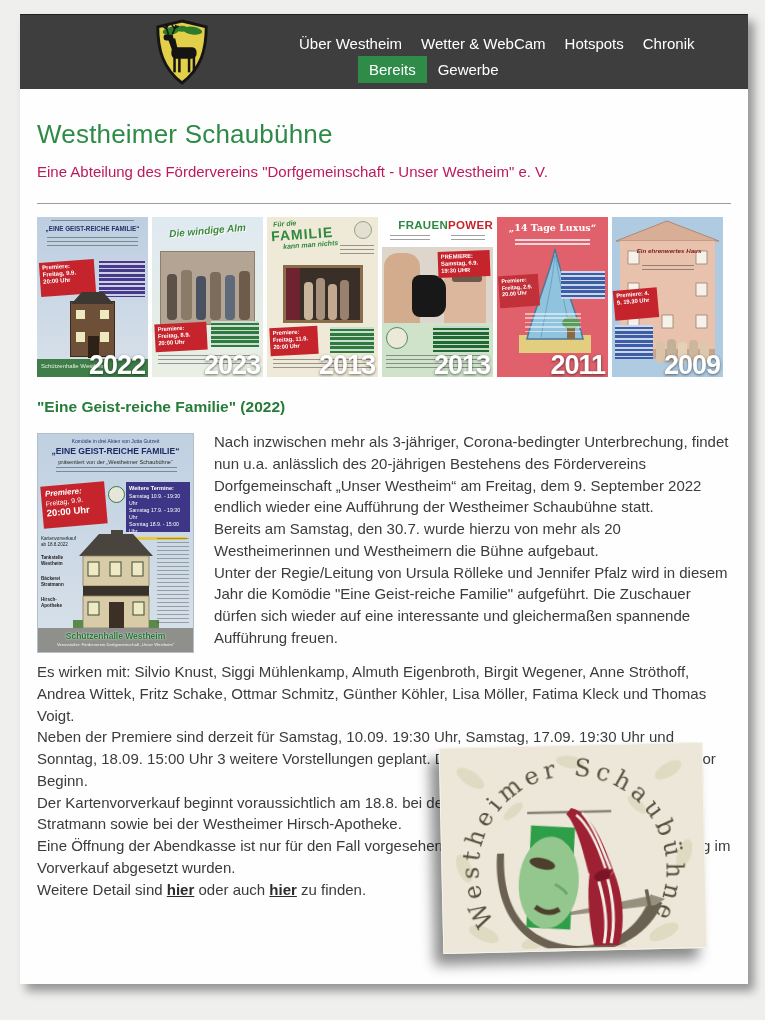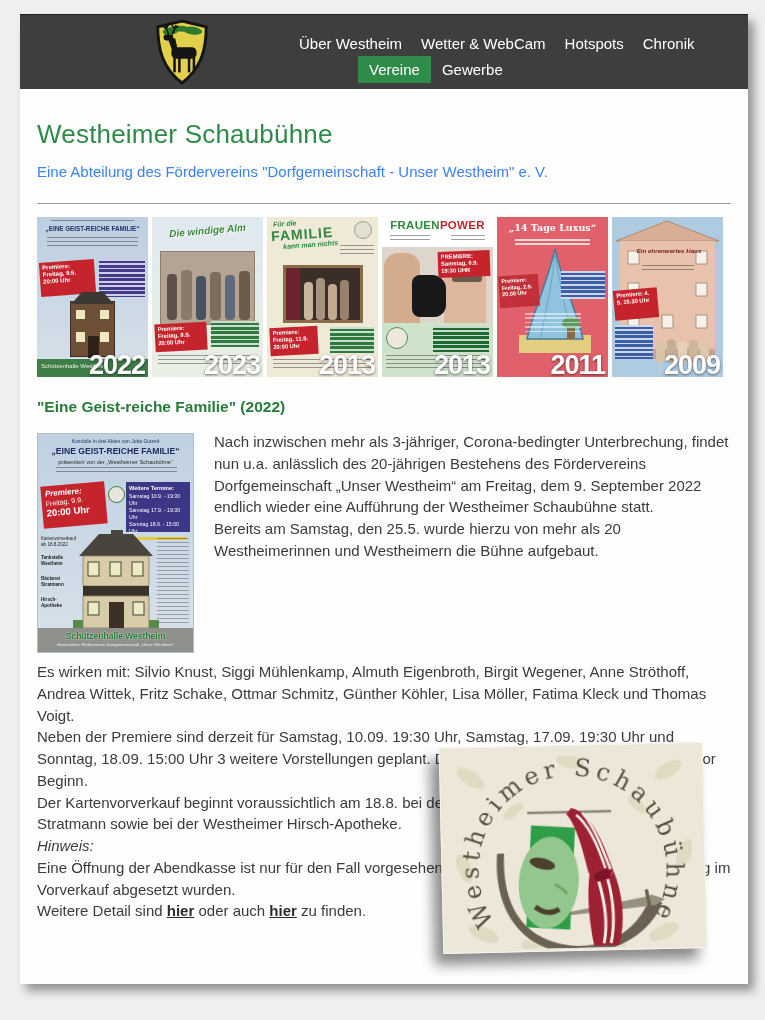--- a/index.html
+++ b/index.html
@@ -18,21 +18,21 @@
   .crest{position:absolute;left:131px;top:3px}
   .nav1{position:absolute;left:279px;top:20px;display:flex;gap:19px;white-space:nowrap}
   .nav1 a{color:#fff;font-size:15px;text-decoration:none;cursor:pointer}
   .nav2{position:absolute;left:338px;top:41px;display:flex;align-items:center;white-space:nowrap}
   .nav2 a{color:#fff;font-size:15px;text-decoration:none;padding:5px 11px;cursor:pointer;display:inline-block}
   .nav2 a.active{background:#2e8b48}
   .caret{font-size:11px;color:#fff;margin-left:4px}
   
   main{padding:0 17px;position:relative}
   h1{margin:30px 0 0;font-size:26px;font-weight:400;color:#2e8b47;letter-spacing:.2px}
-  .subtitle{margin-top:13px;font-size:15px;color:#3b82f6}
+  .subtitle{margin-top:13px;font-size:15px;color:#be185d}
   hr{border:none;border-top:1px solid #9c9c9c;margin:23px 0 13px}
   h2{margin:21px 0 0;font-size:15.5px;font-weight:700;color:#277c39}
   
   .strip{display:flex;gap:4px}
   .thumb{position:relative;width:111px;height:160px;overflow:hidden;flex:none;cursor:pointer;font-family:"Liberation Sans",sans-serif}
   .year{position:absolute;right:3px;bottom:-4px;font-weight:700;font-size:27px;color:#fff;
         text-shadow:0 1px 3px rgba(0,0,0,.55);letter-spacing:-1px}
   .abs{position:absolute;box-sizing:border-box}
   .rb{position:absolute;box-sizing:border-box;background:#c5242d;color:#fff;font-weight:700;line-height:1.2;padding:2px 3px}
   .tl{background-image:repeating-linear-gradient(rgba(255,255,255,.75) 0 1.6px,transparent 1.6px 4.4px)}
@@ -89,21 +89,21 @@
         </g>
       </svg>
     </div>
     <nav class="nav1">
       <a>Über Westheim</a>
       <a>Wetter &amp; WebCam</a>
       <a>Hotspots</a>
       <a>Chronik</a>
     </nav>
     <nav class="nav2">
-      <a class="active">Vereine</a>
+      <a class="active">Bereits</a>
       <a>Gewerbe</a>
     </nav>
   </header>
 
   <main>
     <h1>Westheimer Schaubühne</h1>
     <div class="subtitle">Eine Abteilung des Fördervereins "Dorfgemeinschaft - Unser Westheim" e. V.</div>
     <hr>
 
     <div class="strip">
@@ -157,21 +157,21 @@
           <div class="abs" style="left:42px;top:16px;width:9px;height:36px;background:#c2a88e;border-radius:4px"></div>
           <div class="abs" style="left:54px;top:12px;width:9px;height:40px;background:#99826d;border-radius:4px"></div>
         </div>
         <div class="rb" style="left:3px;top:110px;width:48px;height:28px;font-size:5.8px;transform:rotate(-3deg)">Premiere: Freitag, 11.9. 20:00 Uhr</div>
         <div class="abs tl" style="right:4px;top:110px;width:44px;height:26px;background-color:#2f7a3f;padding:3px"></div>
         <div class="abs dl" style="left:6px;top:142px;width:99px;height:10px"></div>
         <div class="year">2013</div>
       </div>
 
       <div class="thumb" style="background:#fff">
-        <div class="abs" style="left:0;top:2px;width:111px;text-align:center;font-size:11.5px;font-weight:700;letter-spacing:.3px"><span style="color:#2f8a3f">FRAUEN</span><span style="color:#c5242d">POWER</span></div>
+        <div class="abs" style="left:0;top:2px;width:111px;text-align:right;font-size:11.5px;font-weight:700;letter-spacing:.3px"><span style="color:#2f8a3f">FRAUEN</span><span style="color:#c5242d">POWER</span></div>
         <div class="abs dl" style="left:8px;top:18px;width:40px;height:8px"></div>
         <div class="abs dl" style="right:8px;top:18px;width:34px;height:8px"></div>
         <div class="abs" style="left:0;top:30px;width:111px;height:76px;background:#ded6cc">
           <div class="abs" style="left:2px;top:6px;width:36px;height:70px;background:#d3ac8e;border-radius:14px 14px 0 0"></div>
           <div class="abs" style="left:62px;top:10px;width:42px;height:66px;background:#dcb79e;border-radius:16px 16px 0 0"></div>
           <div class="abs" style="left:70px;top:28px;width:30px;height:7px;background:#6a5a4c;border-radius:3px"></div>
           <div class="abs" style="left:30px;top:28px;width:34px;height:42px;background:#181818;border-radius:8px 14px 12px 8px"></div>
         </div>
         <div class="rb" style="right:3px;top:34px;width:52px;height:26px;font-size:5.8px;transform:rotate(-2deg)">PREMIERE: Samstag, 6.9. 19:30 UHR</div>
         <div class="abs" style="left:0;bottom:0;width:111px;height:54px;background:#cfe3cb">
@@ -282,32 +282,32 @@
 
         <div class="abs" style="left:0;bottom:0;width:100%;height:24px;background:#8f8f8b">
           <div style="text-align:center;font-size:8.5px;font-weight:700;color:#1f7a2f;text-shadow:0 0 2px #fff;margin-top:2px">Schützenhalle Westheim</div>
           <div style="text-align:center;font-size:4.2px;color:#f2f2f2">Veranstalter: Förderverein Dorfgemeinschaft „Unser Westheim“</div>
         </div>
       </div>
 
       <p class="p1">Nach inzwischen mehr als 3-jähriger, Corona-bedingter Unterbrechung, findet nun u.a. anlässlich des 20-jährigen Bestehens des Fördervereins Dorfgemeinschaft „Unser Westheim“ am Freitag, dem 9. September 2022 endlich wieder eine Aufführung der Westheimer Schaubühne statt.</p>
 
       <p class="p2">
-        <span style="display:block">Bereits am Samstag, den 25.5. wurde hierzu von mehr als 20 Westheimerinnen und Westheimern die Bühne aufgebaut.</span>
+        <span style="display:block">Bereits am Samstag, den 30.7. wurde hierzu von mehr als 20 Westheimerinnen und Westheimern die Bühne aufgebaut.</span>
       </p>
 
+      <p class="p3">Unter der Regie/Leitung von Ursula Rölleke und Jennifer Pfalz wird in diesem Jahr die Komödie "Eine Geist-reiche Familie" aufgeführt. Die Zuschauer dürfen sich wieder auf eine interessante und gleichermaßen spannende Aufführung freuen.</p>
 
       <p class="p4">Es wirken mit: Silvio Knust, Siggi Mühlenkamp, Almuth Eigenbroth, Birgit Wegener, Anne Ströthoff, Andrea Wittek, Fritz Schake, Ottmar Schmitz, Günther Köhler, Lisa Möller, Fatima Kleck und Thomas Voigt.</p>
 
       <p class="p5">Neben der Premiere sind derzeit für Samstag, 10.09. 19:30 Uhr, Samstag, 17.09. 19:30 Uhr und Sonntag, 18.09. 15:00 Uhr 3 weitere Vorstellungen geplant. Der Einlass erfolgt jeweils eine Stunde vor Beginn.</p>
 
       <p class="p6">Der Kartenvorverkauf beginnt voraussichtlich am 18.8. bei der Westheimer Tankstelle, der Bäckerei Stratmann sowie bei der Westheimer Hirsch-Apotheke.</p>
 
       <p class="p7">
-        <span class="hint">Hinweis:</span>
         <span>Eine Öffnung der Abendkasse ist nur für den Fall vorgesehen, falls die Karten nicht bereits vollständig im Vorverkauf abgesetzt wurden.</span>
       </p>
 
       <p class="p8"><span>Weitere Detail sind </span><a>hier</a><span> oder auch </span><a>hier</a><span> zu finden.</span></p>
     </div>
   </main>
 
   <div class="logo-wrap">
     <svg width="260" height="202" viewBox="0 0 260 202">
       <rect width="260" height="202" fill="#ece7d8"></rect>

